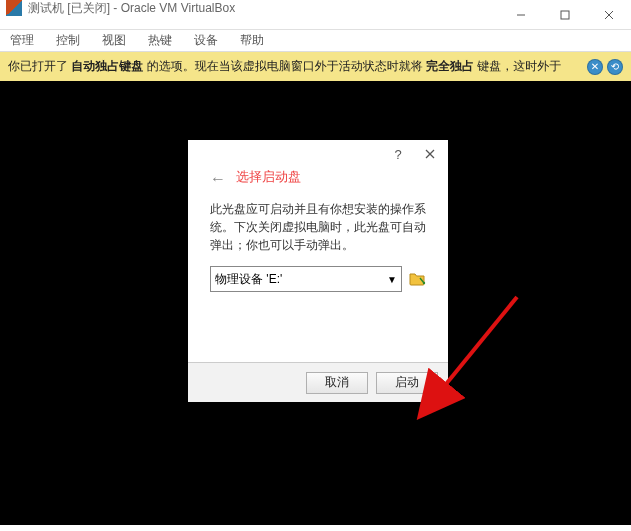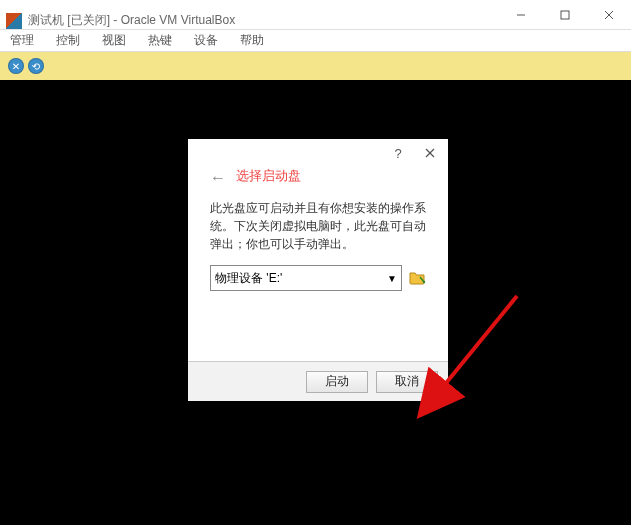--- a/index.html
+++ b/index.html
@@ -1,18 +1,18 @@
 <!DOCTYPE html>
 <html><head>
 <meta charset="utf-8">
 <style>
   * { box-sizing: border-box; margin: 0; padding: 0; }
   body { width: 631px; height: 531px; font-family: "Microsoft YaHei", Arial, sans-serif; font-size: 12px; background: #fff; position: relative; overflow: hidden; }
   
-  .titlebar { height: 30px; background: #fff; border-bottom: 1px solid #e0e0e0; display: flex; align-items: flex-end; padding-left: 6px; }
+  .titlebar { height: 30px; background: #fff; border-bottom: 1px solid #e0e0e0; display: flex; align-items: flex-start; padding-left: 6px; }
   .titlebar .app-icon { width: 16px; height: 16px; background: linear-gradient(135deg, #c94a1a 50%, #2a7aa8 50%); margin-right: 6px; }
   .titlebar .title { color: #666; flex: 1; font-size: 12px; }
   .win-btns { display: flex; height: 100%; }
   .win-btn { width: 44px; display: flex; align-items: center; justify-content: center; color: #666; }
   
   .menubar { height: 22px; background: #fff; border-bottom: 1px solid #ddd; display: flex; align-items: flex-end; padding-left: 6px; gap: 14px; color: #555; font-size: 12px; }
   .menubar span { padding: 2px 4px; }
   
   .notice { background: #f5e58a; padding: 6px 8px; font-size: 12px; color: #222; display: flex; align-items: center; }
   .notice-text { flex: 1; }
@@ -76,20 +76,23 @@
 <div class="menubar">
   <span>管理</span>
   <span>控制</span>
   <span>视图</span>
   <span>热键</span>
   <span>设备</span>
   <span>帮助</span>
 </div>
 
 <div class="notice">
+  <div class="notice-text">
+    <span>你已打开了 </span><b>自动独占键盘</b><span> 的选项。现在当该虚拟电脑窗口外于活动状态时就将 </span><b>完全独占</b><span> 键盘，这时外于</span>
+  </div>
   <div class="notice-icons">
     <div class="notice-icon">✕</div>
     <div class="notice-icon close">⟲</div>
   </div>
 </div>
 
 <div class="content-area">
 
   <div class="dialog">
     <div class="dialog-titlebar">
@@ -115,22 +118,22 @@
         <div class="folder-icon">
           <svg viewBox="0 0 18 18">
               <path d="M2 4 h5 l1.5 2 H16 v8 a1 1 0 0 1 -1 1 H3 a1 1 0 0 1 -1 -1 Z" fill="#f2c23e" stroke="#b88a1a"></path>
               <path d="M12 8 l4 5" stroke="#2a8a2a" stroke-width="1.4"></path>
               <circle cx="16" cy="13" r="1.2" fill="#2a8a2a"></circle>
             </svg>
         </div>
       </div>
     </div>
     <div class="dialog-footer">
+      <div class="btn">取消</div>
       <div class="btn">启动</div>
-      <div class="btn">取消</div>
     </div>
   </div>
 
   <svg class="arrow-anno" viewBox="0 0 220 170">
     <defs>
       <marker id="arrhead" markerWidth="12" markerHeight="12" refX="2" refY="6" orient="auto">
         <path d="M0,0 L0,12 L12,6 Z" fill="#d11"></path>
       </marker>
     </defs>
     <line x1="205" y1="10" x2="130" y2="102" stroke="#d11" stroke-width="4" marker-end="url(#arrhead)"></line>

